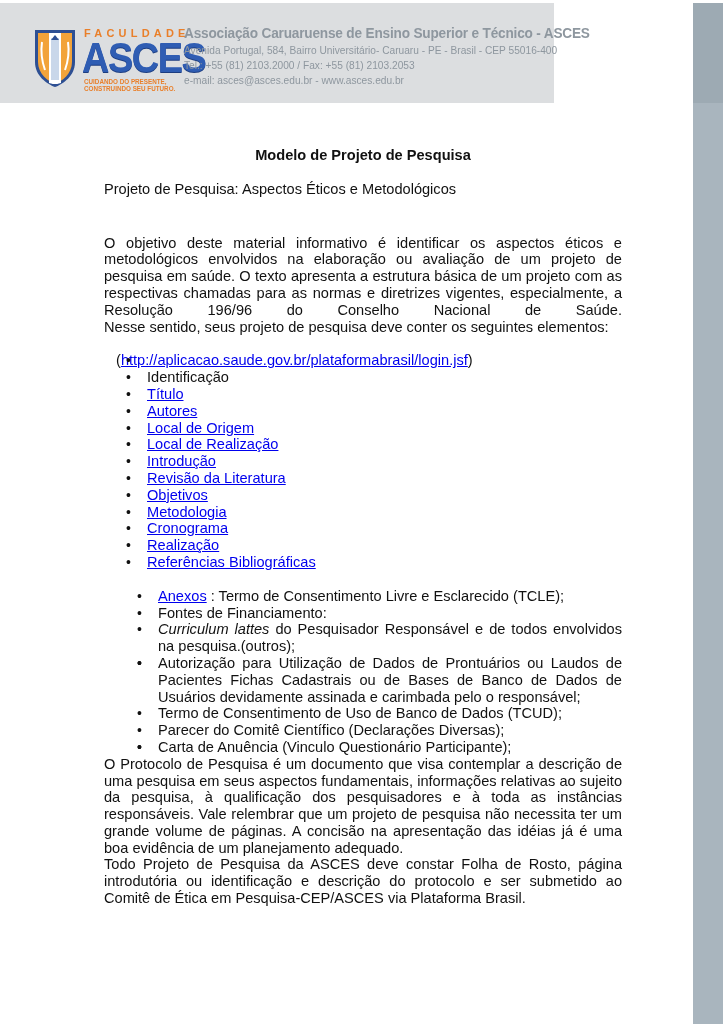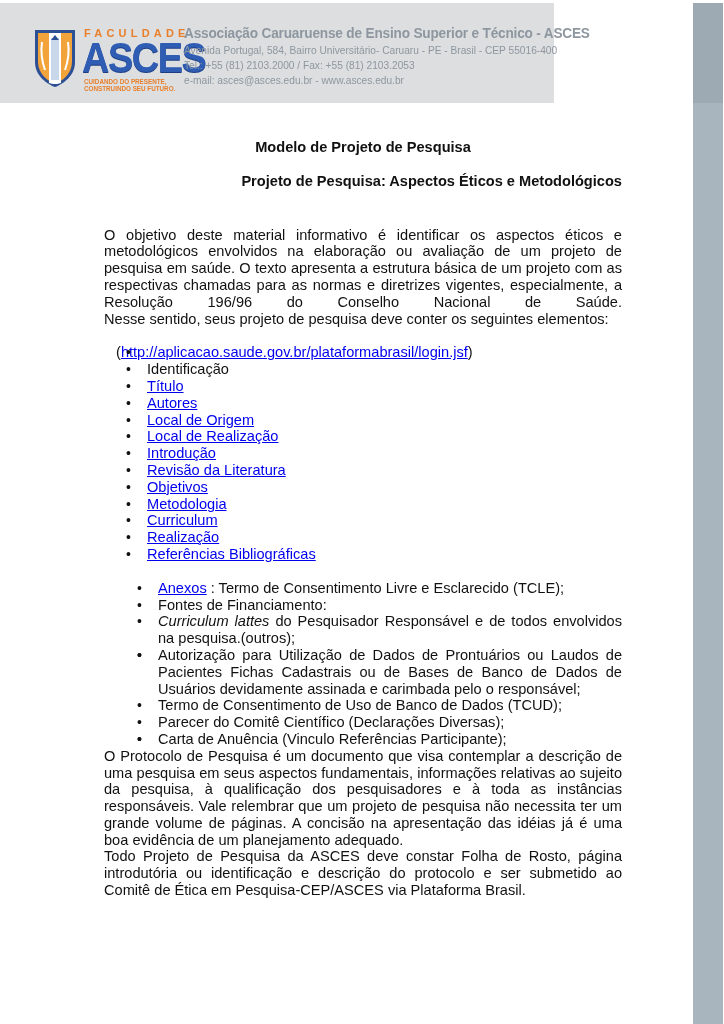--- a/index.html
+++ b/index.html
@@ -40,23 +40,23 @@
       font-family: Liberation Sans, sans-serif;
     }
     .org-name { font-size:14.5px; font-weight:bold; color:#8e979f; letter-spacing:-0.2px; transform: scaleX(0.94); transform-origin:left; white-space:nowrap; }
     .org-line { font-size:11.3px; color:#8e979f; margin-top:3px; white-space:nowrap; transform: scaleX(0.9); transform-origin:left; }
 
     .page {
       position:absolute; left:104px; top:136px; width:518px;
       font-size:14.6px; line-height:16.8px;
     }
     .title {
-      text-align:center; font-weight:bold; font-size:14.6px; margin:3px;
+      text-align:center; font-weight:bold; font-size:14.6px; margin:11px;
     }
-    .subtitle { text-align:right; font-weight:bold; font-size:14.6px; margin:17px 0 16px 0; }
+    .subtitle { text-align:left; font-weight:normal; font-size:14.6px; margin:17px 0 16px 0; }
     p.just { text-align: justify; margin: 0; }
     p.last-line-just { text-align: justify; text-align-last: justify; margin-top: 37px; }
     a.link { color:#0000ee; text-decoration: underline; }
     ul { margin:0; padding:0; list-style:none; }
     ul.list1 { margin-top:17px; }
     ul.list1 li { position:relative; padding-left:43px; }
     ul.list1 li .bullet, ul.list2 li .bullet {
       position:absolute; left:22px; top:0; font-size:14px;
     }
     .url-line { margin-left:12px; }
@@ -120,38 +120,38 @@
       <span>Identificação</span>
     </li>
     <li><span class="bullet">•</span><a class="link" href="#">Título</a></li>
     <li><span class="bullet">•</span><a class="link" href="#">Autores</a></li>
     <li><span class="bullet">•</span><a class="link" href="#">Local de Origem</a></li>
     <li><span class="bullet">•</span><a class="link" href="#">Local de Realização</a></li>
     <li><span class="bullet">•</span><a class="link" href="#">Introdução</a></li>
     <li><span class="bullet">•</span><a class="link" href="#">Revisão da Literatura</a></li>
     <li><span class="bullet">•</span><a class="link" href="#">Objetivos</a></li>
     <li><span class="bullet">•</span><a class="link" href="#">Metodologia</a></li>
-    <li><span class="bullet">•</span><a class="link" href="#">Curriculum</a></li>
+    <li><span class="bullet">•</span><a class="link" href="#">Cronograma</a></li>
     <li><span class="bullet">•</span><a class="link" href="#">Realização</a></li>
     <li><span class="bullet">•</span><a class="link" href="#">Referências Bibliográficas</a></li>
   </ul>
 
   <ul class="list2">
     <li>
       <span class="bullet">•</span><a class="link" href="#">Anexos</a><span> : Termo de Consentimento Livre e Esclarecido (TCLE);</span>
     </li>
     <li>
       <span class="bullet">•</span><span> Fontes de Financiamento:</span>
     </li>
     <li>
       <span class="bullet">•</span><em>Curriculum lattes</em><span> do Pesquisador Responsável e de todos envolvidos na pesquisa.(outros);</span>
     </li>
     <li><span class="bullet">•</span></li>
     <li><span class="bullet">•</span><span>Autorização para Utilização de Dados de Prontuários ou Laudos de Pacientes Fichas Cadastrais ou de Bases de Banco de Dados de Usuários devidamente assinada e carimbada pelo o responsável;</span></li>
     <li><span class="bullet">•</span><span>Termo de Consentimento de Uso de Banco de Dados (TCUD);</span></li>
     <li><span class="bullet">•</span><span>Parecer do Comitê Científico (Declarações Diversas);</span></li>
     <li><span class="bullet">•</span></li>
-    <li><span class="bullet">•</span><span>Carta de Anuência (Vinculo Referências Participante);</span></li>
+    <li><span class="bullet">•</span><span>Carta de Anuência (Vinculo Questionário Participante);</span></li>
   </ul>
 
   <p class="just para2">O Protocolo de Pesquisa é um documento que visa contemplar a descrição de uma pesquisa em seus aspectos fundamentais, informações relativas ao sujeito da pesquisa, à qualificação dos pesquisadores e à toda as instâncias responsáveis. Vale relembrar que um projeto de pesquisa não necessita ter um grande volume de páginas. A concisão na apresentação das idéias já é uma boa evidência de um planejamento adequado.</p>
   <p class="just para3">Todo Projeto de Pesquisa da ASCES deve constar Folha de Rosto, página introdutória ou identificação e descrição do protocolo e ser submetido ao Comitê de Ética em Pesquisa-CEP/ASCES via Plataforma Brasil.</p>
 </div>
 
 </body></html>

